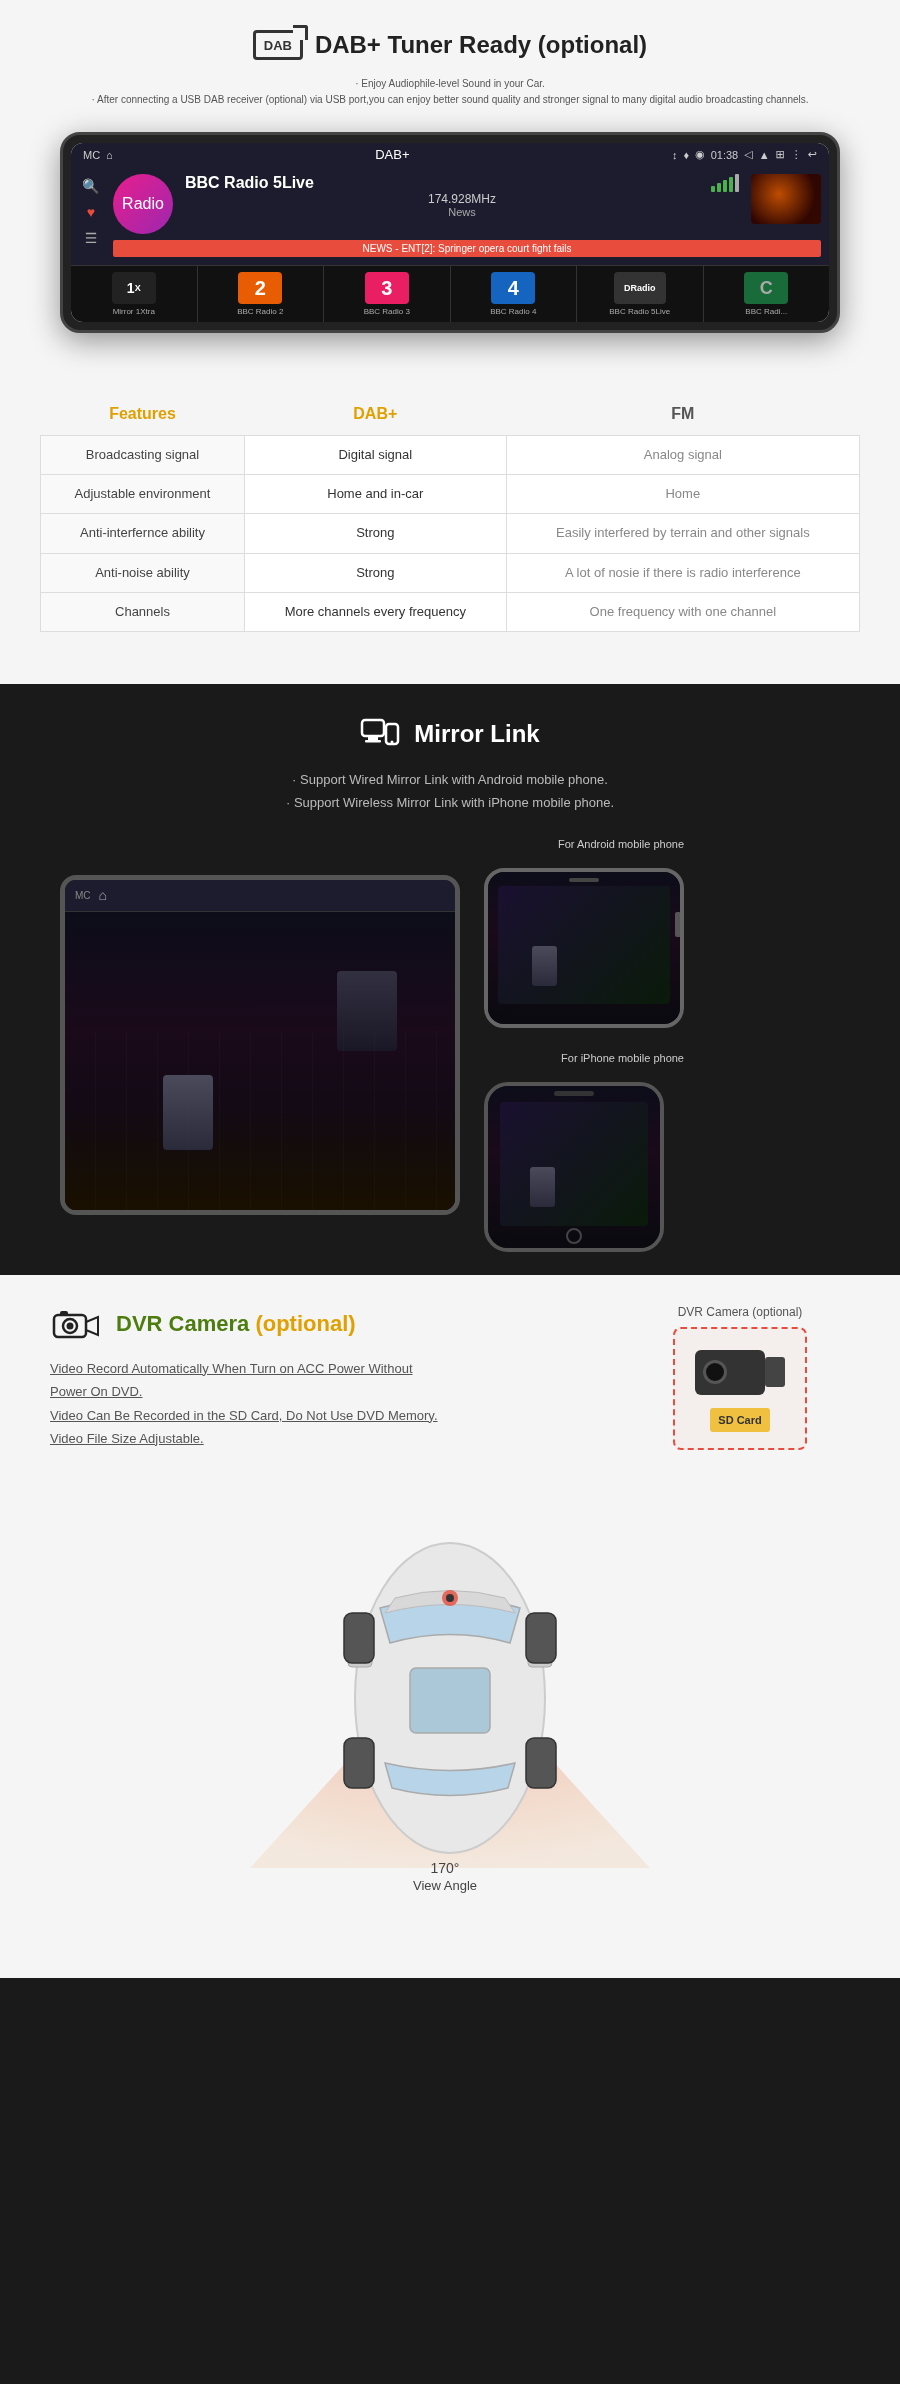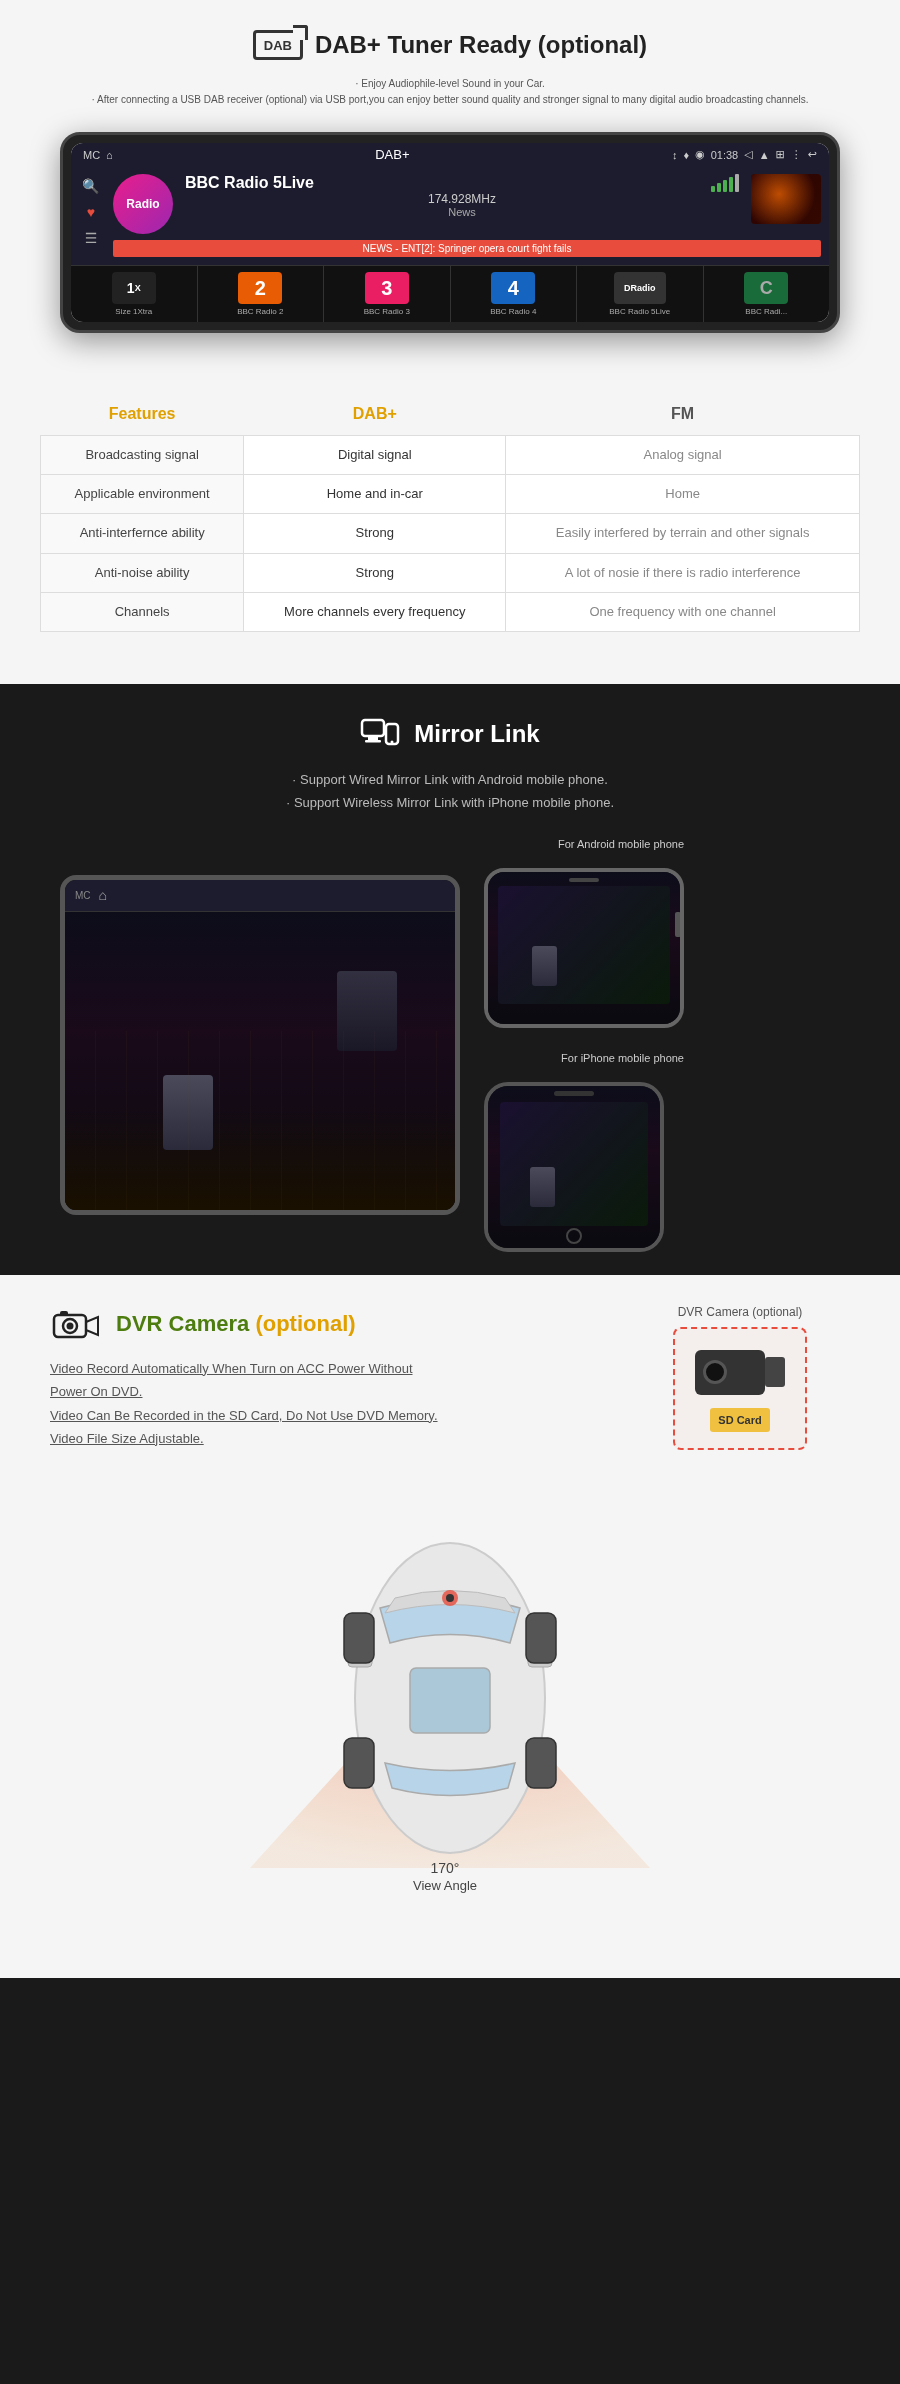--- a/index.html
+++ b/index.html
@@ -221,21 +221,21 @@
       <div style="background:#1c1c2e; display:flex; padding:8px; gap:10px;">
 
         <div style="display:flex; flex-direction:column; gap:10px; width:24px; align-items:center; padding-top:4px;">
           <span style="color:#aaa; font-size:14px;">🔍</span>
           <span style="color:#e74c3c; font-size:14px;">♥</span>
           <span style="color:#aaa; font-size:14px;">☰</span>
         </div>
 
         <div style="flex:1; color:#fff;">
           <div style="display:flex; align-items:flex-start; gap:12px;">
-            <div style="width:60px; height:60px; background:linear-gradient(135deg,#e91e8c,#9c27b0); border-radius:50%; display:flex; align-items:center; justify-content:center; color:#fff; font-weight:bold; font-size:12px; flex-shrink:0;">Radio</div>
+            <div style="width:60px; height:60px; background:linear-gradient(135deg,#e91e8c,#9c27b0); border-radius:50%; display:flex; align-items:center; justify-content:center; color:#fff; font-weight:normal; font-size:16px; flex-shrink:0;">Radio</div>
             <div style="flex:1;">
               <div style="display:flex; justify-content:space-between; align-items:center;">
                 <div style="font-size:16px; font-weight:bold; color:#fff;">BBC Radio 5Live</div>
                 <div style="display:flex; align-items:flex-end; gap:2px;">
                   <span style="display:inline-block; width:4px; height:6px; background:#4CAF50; border-radius:1px;"></span>
                   <span style="display:inline-block; width:4px; height:9px; background:#4CAF50; border-radius:1px;"></span>
                   <span style="display:inline-block; width:4px; height:12px; background:#4CAF50; border-radius:1px;"></span>
                   <span style="display:inline-block; width:4px; height:15px; background:#4CAF50; border-radius:1px;"></span>
                   <span style="display:inline-block; width:4px; height:18px; background:#aaa; border-radius:1px;"></span>
                 </div>
@@ -248,21 +248,21 @@
               <div style="width:100%; height:100%; background:radial-gradient(circle at 40% 40%, #ff6600 0%, #330000 70%); opacity:0.7;"></div>
             </div>
           </div>
           <div style="background:#e74c3c; color:#fff; font-size:10px; padding:3px 8px; margin-top:6px; border-radius:2px;">NEWS - ENT[2]: Springer opera court fight fails</div>
         </div>
       </div>
 
       <div style="display:flex; background:#111; border-top:1px solid #333;">
         <div style="text-align:center; flex:1; padding:6px 4px; border-right:1px solid #333;">
           <div style="width:44px; height:32px; background:#222; border-radius:4px; margin:0 auto 3px; display:flex; align-items:center; justify-content:center; color:#fff; font-weight:bold; font-size:14px;">1<span style="font-size:9px;">X</span></div>
-          <div style="font-size:8px; color:#aaa;">Size 1Xtra</div>
+          <div style="font-size:8px; color:#aaa;">Mirror 1Xtra</div>
         </div>
         <div style="text-align:center; flex:1; padding:6px 4px; border-right:1px solid #333;">
           <div style="width:44px; height:32px; background:#e85d04; border-radius:4px; margin:0 auto 3px; display:flex; align-items:center; justify-content:center; color:#fff; font-weight:bold; font-size:20px;">2</div>
           <div style="font-size:8px; color:#aaa;">BBC Radio 2</div>
         </div>
         <div style="text-align:center; flex:1; padding:6px 4px; border-right:1px solid #333;">
           <div style="width:44px; height:32px; background:#e91e63; border-radius:4px; margin:0 auto 3px; display:flex; align-items:center; justify-content:center; color:#fff; font-weight:bold; font-size:20px;">3</div>
           <div style="font-size:8px; color:#aaa;">BBC Radio 3</div>
         </div>
         <div style="text-align:center; flex:1; padding:6px 4px; border-right:1px solid #333;">
@@ -291,21 +291,21 @@
         <th>FM</th>
       </tr>
     </thead>
     <tbody>
       <tr>
         <td>Broadcasting signal</td>
         <td>Digital signal</td>
         <td>Analog signal</td>
       </tr>
       <tr>
-        <td>Applicable environment</td>
+        <td>Adjustable environment</td>
         <td>Home and in-car</td>
         <td>Home</td>
       </tr>
       <tr>
         <td>Anti-interfernce ability</td>
         <td>Strong</td>
         <td>Easily interfered by terrain and other signals</td>
       </tr>
       <tr>
         <td>Anti-noise ability</td>

